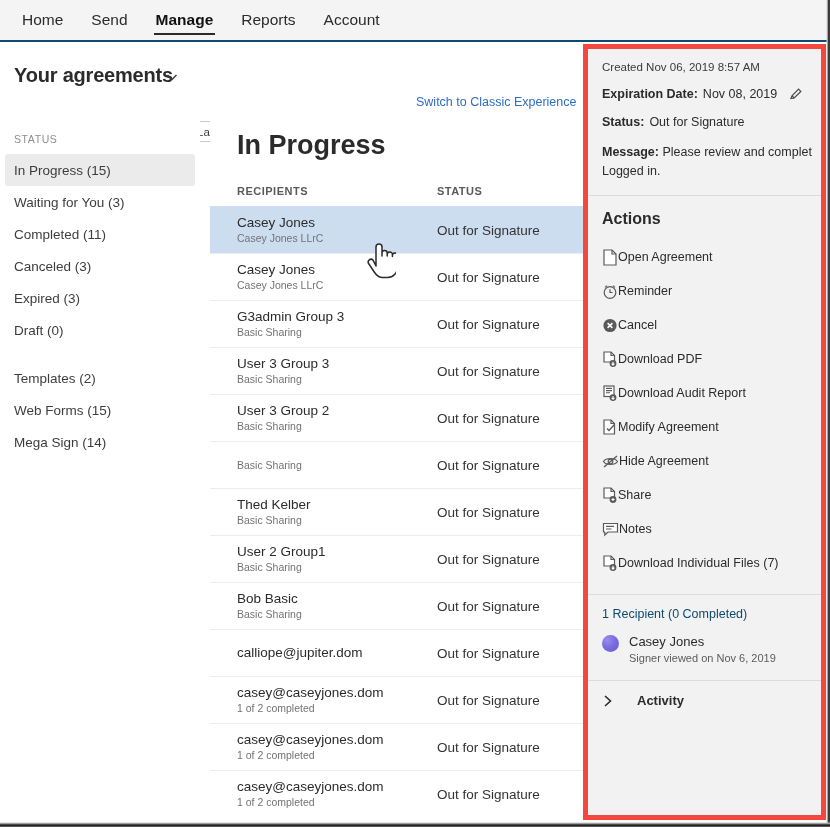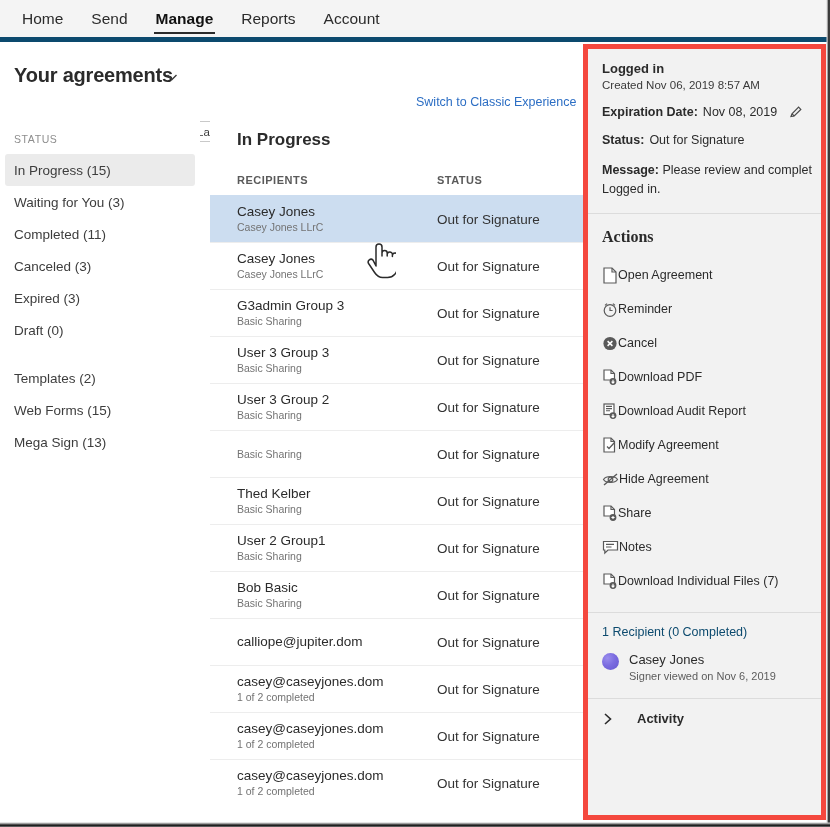--- a/index.html
+++ b/index.html
@@ -25,21 +25,21 @@
   .edge-bottom {
     position: absolute; left: 0; bottom: 0; width: 830px; height: 5px;
     background: linear-gradient(to bottom, rgba(255,255,255,0) 0%, #c9c9c9 20%, #111 65%, #777 100%);
     z-index: 60;
   }
 
   
   .topnav {
     position: absolute; top: 0; left: 0; width: 830px; height: 42px;
     background: #f4f4f4;
-    border-bottom: 5px solid #0c4a6e;
+    border-bottom: 2px solid #0c4a6e;
     display: flex; align-items: center; padding-left: 8px;
   }
   .nav-item {
     position: relative;
     font-size: 15.5px; color: #2b2b2b;
     padding: 0 14px; height: 42px; line-height: 42px;
     cursor: pointer; white-space: nowrap;
   }
   .nav-item.active { font-weight: bold; color: #111; }
   .nav-item.active::after {
@@ -107,21 +107,21 @@
   }
   .side-gap { height: 16px; }
 
   
   .listcol {
     position: absolute; left: 210px; top: 112px; width: 380px; height: 703px;
     background: #ffffff; overflow: hidden;
   }
   .list-title {
     margin: 18px 0 0 27px;
-    font-size: 17px; font-weight: bold; color: #2b2b2b;
+    font-size: 27px; font-weight: bold; color: #2b2b2b;
   }
   .col-head {
     display: flex; margin: 24px 0 0 0; padding: 0 0 9px 27px;
   }
   .col-head span {
     font-size: 11px; font-weight: bold; color: #5a5a5a; letter-spacing: 0.5px;
   }
   .ch-rec { width: 200px; }
   .row {
     display: flex; align-items: center;
@@ -156,21 +156,21 @@
 
   .d-logged { font-size: 13px; font-weight: bold; color: #2b2b2b; margin-bottom: 3px; }
   .d-created { font-size: 11.5px; color: #3a3a3a; margin-bottom: 14px; }
   .d-line { font-size: 12.5px; color: #2b2b2b; margin-bottom: 14px; display: flex; align-items: center; white-space: nowrap; }
   .d-line b { font-weight: bold; margin-right: 5px; }
   .pencil { margin-left: 12px; width: 14px; height: 14px; cursor: pointer; }
   .d-msg { font-size: 12.5px; color: #2b2b2b; line-height: 19px; white-space: nowrap; }
   .d-msg b { font-weight: bold; }
   .d-msg .l2 { display: block; }
 
-  .actions-title { font-size: 16px; font-weight: bold; color: #2b2b2b; margin: 2px 0 12px 0; font-family: Liberation Serif, serif; }
+  .actions-title { font-size: 16px; font-weight: bold; color: #2b2b2b; margin: 2px 0 12px 0; }
   .act {
     display: flex; align-items: center; 
     height: 34px; cursor: pointer;
     font-size: 12.5px; color: #2b2b2b; white-space: nowrap;
   }
   .act svg { flex: none; }
 
   .rec-count { font-size: 12.5px; color: #0c4a6e; margin-bottom: 12px; }
   .rec-row { display: flex; align-items: flex-start; gap: 10px; }
   .avatar {
@@ -227,21 +227,21 @@
     <div class="side-head">STATUS</div>
     <div class="side-item sel">In Progress (15)</div>
     <div class="side-item">Waiting for You (3)</div>
     <div class="side-item">Completed (11)</div>
     <div class="side-item">Canceled (3)</div>
     <div class="side-item">Expired (3)</div>
     <div class="side-item">Draft (0)</div>
     <div class="side-gap"></div>
     <div class="side-item">Templates (2)</div>
     <div class="side-item">Web Forms (15)</div>
-    <div class="side-item">Mega Sign (13)</div>
+    <div class="side-item">Mega Sign (14)</div>
   </div>
 
   <div class="listcol">
     <div class="list-title">In Progress</div>
     <div class="col-head">
       <span class="ch-rec">RECIPIENTS</span>
       <span>STATUS</span>
     </div>
     <div id="rows">
         <div class="row sel">
@@ -337,21 +337,20 @@
   </div>
 
   <svg class="cursor" viewBox="0 0 30 42">
     <path d="M10 26 L10 7 a3 3 0 0 1 6 0 l0 9 0 -3 a2.6 2.6 0 0 1 5.2 0 l0 3 0 -1.5 a2.6 2.6 0 0 1 5.2 0 l0 2 0 -1 a2.6 2.6 0 0 1 5.2 0 l0 11 c0 6 -4 11 -10 11 l-5 0 c-4 0 -6 -2 -8 -5 l-6 -9 a2.8 2.8 0 0 1 4.4 -3.4 z" fill="#ffffff" stroke="#2b2b2b" stroke-width="1.5" stroke-linejoin="round"></path>
   </svg>
 
   <div class="redbox">
     <div class="panel">
 
       <div class="panel-sec">
-        <div class="d-logged">Logged in</div>
         <div class="d-created">Created Nov 06, 2019 8:57 AM</div>
 
         <div class="d-line">
           <b>Expiration Date:</b>
           <span>Nov 08, 2019</span>
           <svg class="pencil" viewBox="0 0 14 14">
             <path d="M2 11.5 L3 8.8 L9.6 2.2 L11.8 4.4 L5.2 11 Z" fill="none" stroke="#4a4a4a" stroke-width="1.2"></path>
             <line x1="3" y1="8.8" x2="5.2" y2="11" stroke="#4a4a4a" stroke-width="1.2"></line>
           </svg>
         </div>

